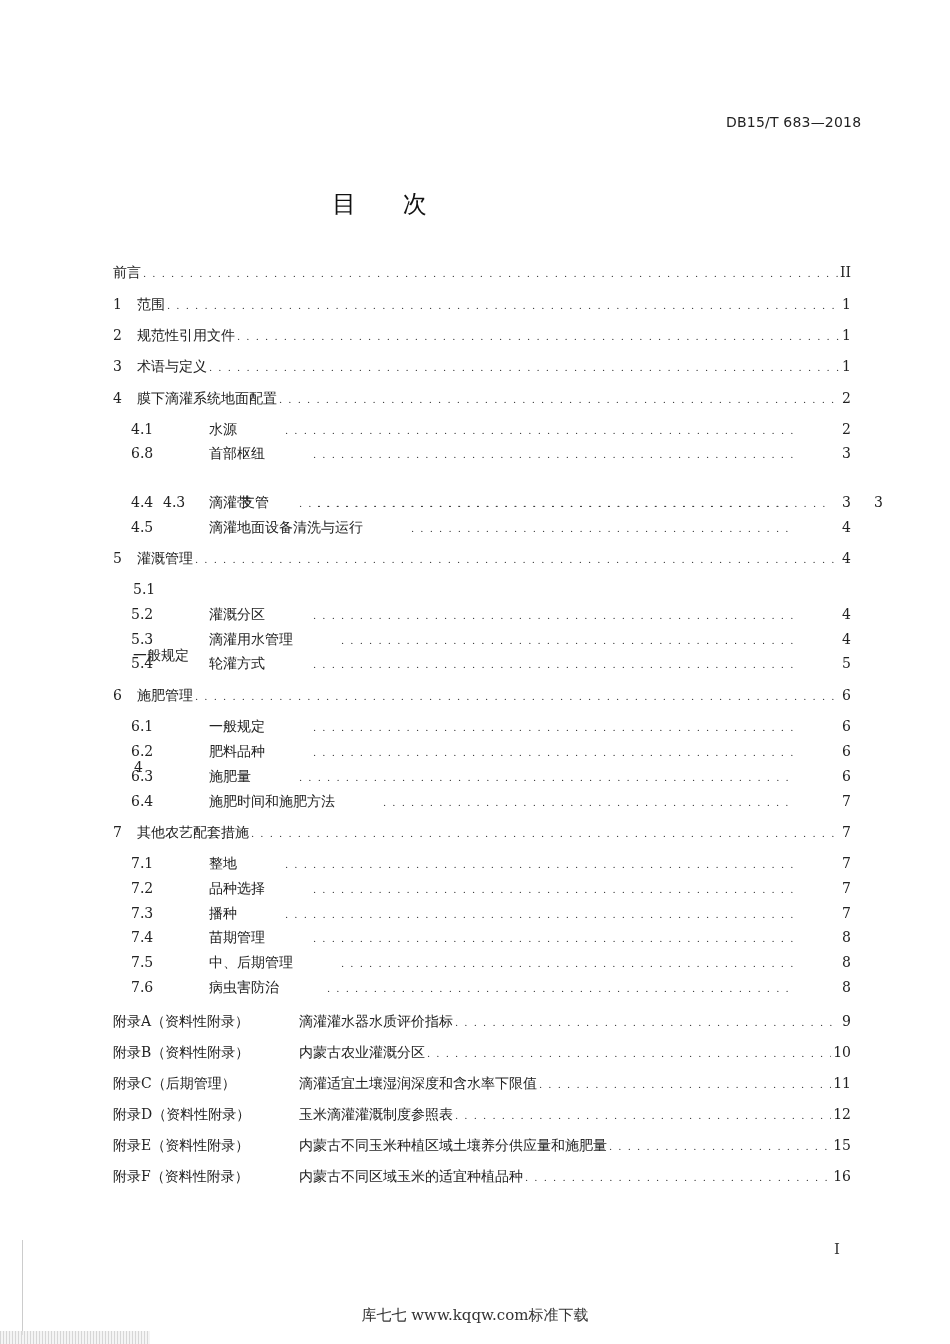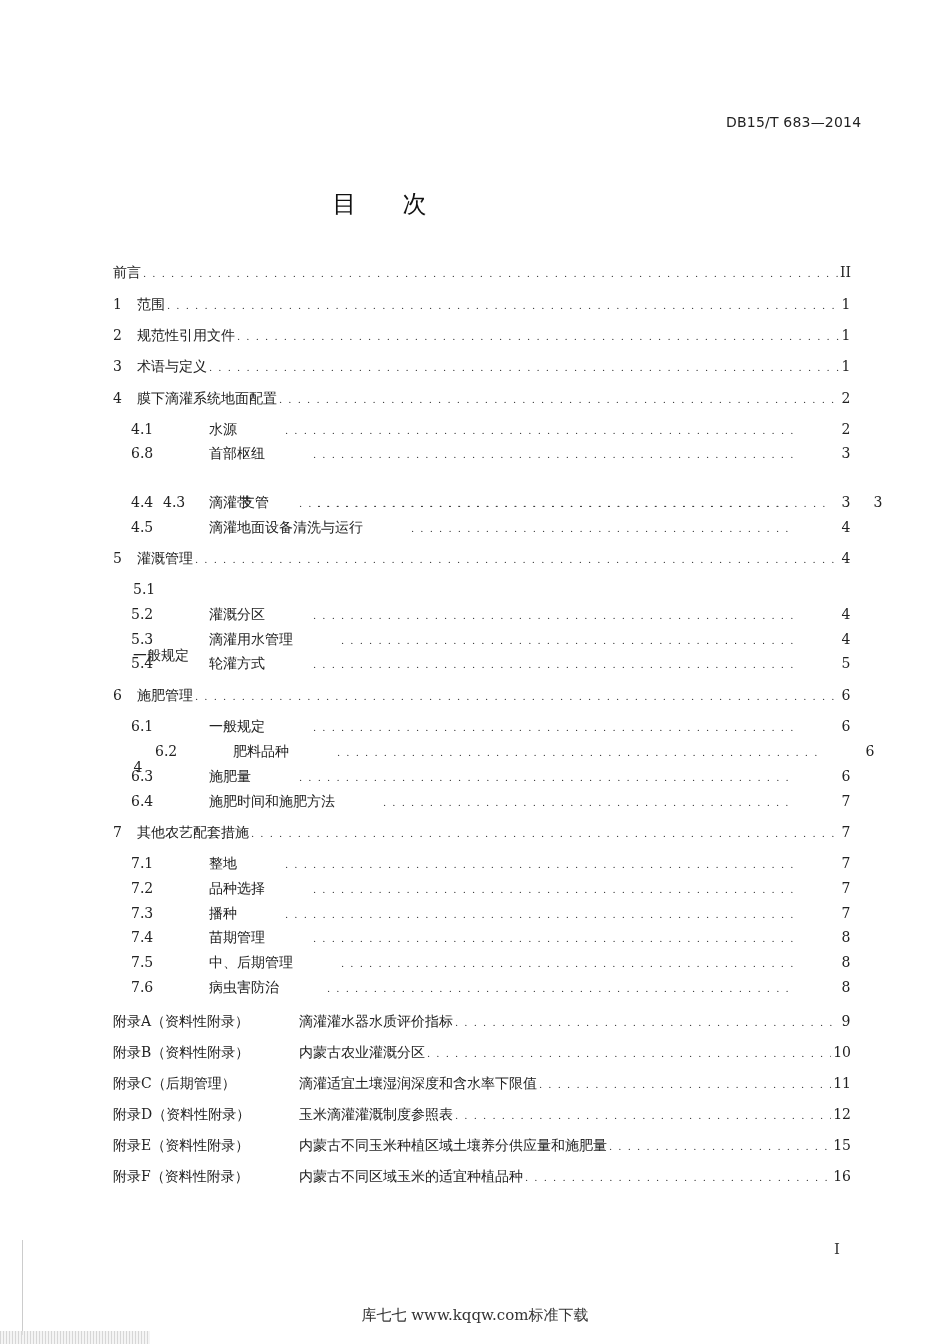--- a/index.html
+++ b/index.html
@@ -6,60 +6,60 @@
   body {
     width: 950px; height: 1344px; background: #ffffff; position: relative; overflow: hidden;
     font-family: "DejaVu Serif", "Liberation Serif", serif; color: #222;
   }
   .doc-code {
     position: absolute; left: 726px; top: 114px;
     font-family: "DejaVu Sans", "Liberation Sans", sans-serif; font-size: 14px; color: #222; letter-spacing: 0.2px;
   }
   .title {
     position: absolute; left: 0; width: 759px; top: 188px; text-align: center;
-    font-family: Liberation Serif, serif; font-size: 24px; color: #111;
+    font-family: Liberation Sans, sans-serif; font-size: 24px; color: #111;
   }
   .title span { display: inline-block; margin: 0 20px; }
   .toc { position: absolute; left: 113px; width: 738px; top: 0; }
   .row {
     position: absolute; left: 0; width: 738px; height: 20px; display: flex; align-items: baseline;
     font-size: 14px; line-height: 20px; white-space: nowrap;
   }
   .row.sub { left: 18px; width: 720px; gap: 46px; }
   .num { display: inline-block; flex: 0 0 auto; }
   .row .num { width: 24px; }
   .row.sub .num { width: 32px; }
   .label { flex: 0 0 auto; }
   .leader {
     flex: 1 1 auto; overflow: hidden; margin: 0 2px; height: 20px; position: relative; top: 0;
   }
   .leader::before {
     content: ". . . . . . . . . . . . . . . . . . . . . . . . . . . . . . . . . . . . . . . . . . . . . . . . . . . . . . . . . . . . . . . . . . . . . . . . . . . . . . . . . . . . . . . . . . . . . . . . . . . . . . . . . . . . . . . . . . . . . . . . . . . . . . . . . . . . . . . . . . . .";
     font-size: 10px; letter-spacing: 1.5px; color: #333; white-space: nowrap;
   }
-  .page { flex: 0 0 auto; text-align: center; min-width: 10px; }
+  .page { flex: 0 0 auto; text-align: right; min-width: 10px; }
   .app-prefix { display: inline-block; width: 186px; flex: 0 0 auto; }
   .footer-page {
     position: absolute; left: 834px; top: 1240px; font-size: 15px; color: #333;
   }
   .watermark {
     position: absolute; left: 0; width: 950px; top: 1306px; text-align: center;
     font-family: "DejaVu Serif", "Liberation Serif", serif; font-size: 15px; color: #333;
   }
   .scan-noise {
     position: absolute; left: 0; top: 1331px; width: 150px; height: 13px;
     background: repeating-linear-gradient(90deg, #bbb 0 1px, #eee 1px 3px);
     opacity: 0.6;
   }
   .scan-edge { position: absolute; left: 22px; top: 1240px; width: 1px; height: 95px; background: #ccc; }
 </style>
 </head>
 <body>
 
-<div class="doc-code">DB15/T 683—2014</div>
+<div class="doc-code">DB15/T 683—2018</div>
 
 <div class="title">
   <span>目</span>
   <span>次</span>
 </div>
 
 <div class="toc" id="toc">
     <div class="row" style="top: 262px;">
       <span class="label">前言</span>
       <span class="leader"></span>
@@ -154,21 +154,21 @@
       <span class="label">施肥管理</span>
       <span class="leader"></span>
       <span class="page">6</span>
     </div>
     <div class="row sub" style="top: 716px;">
       <span class="num">6.1</span>
       <span class="label">一般规定</span>
       <span class="leader"></span>
       <span class="page">6</span>
     </div>
-    <div class="row sub" style="top: 741px; margin-left: 24px;">
+    <div class="row sub" style="top: 741px;">
       <span class="num">6.2</span>
       <span class="label">肥料品种</span>
       <span class="leader"></span>
       <span class="page">6</span>
     </div>
     <div class="row sub" style="top: 766px;">
       <span class="num">6.3</span>
       <span class="label">施肥量</span>
       <span class="leader"></span>
       <span class="page">6</span>

